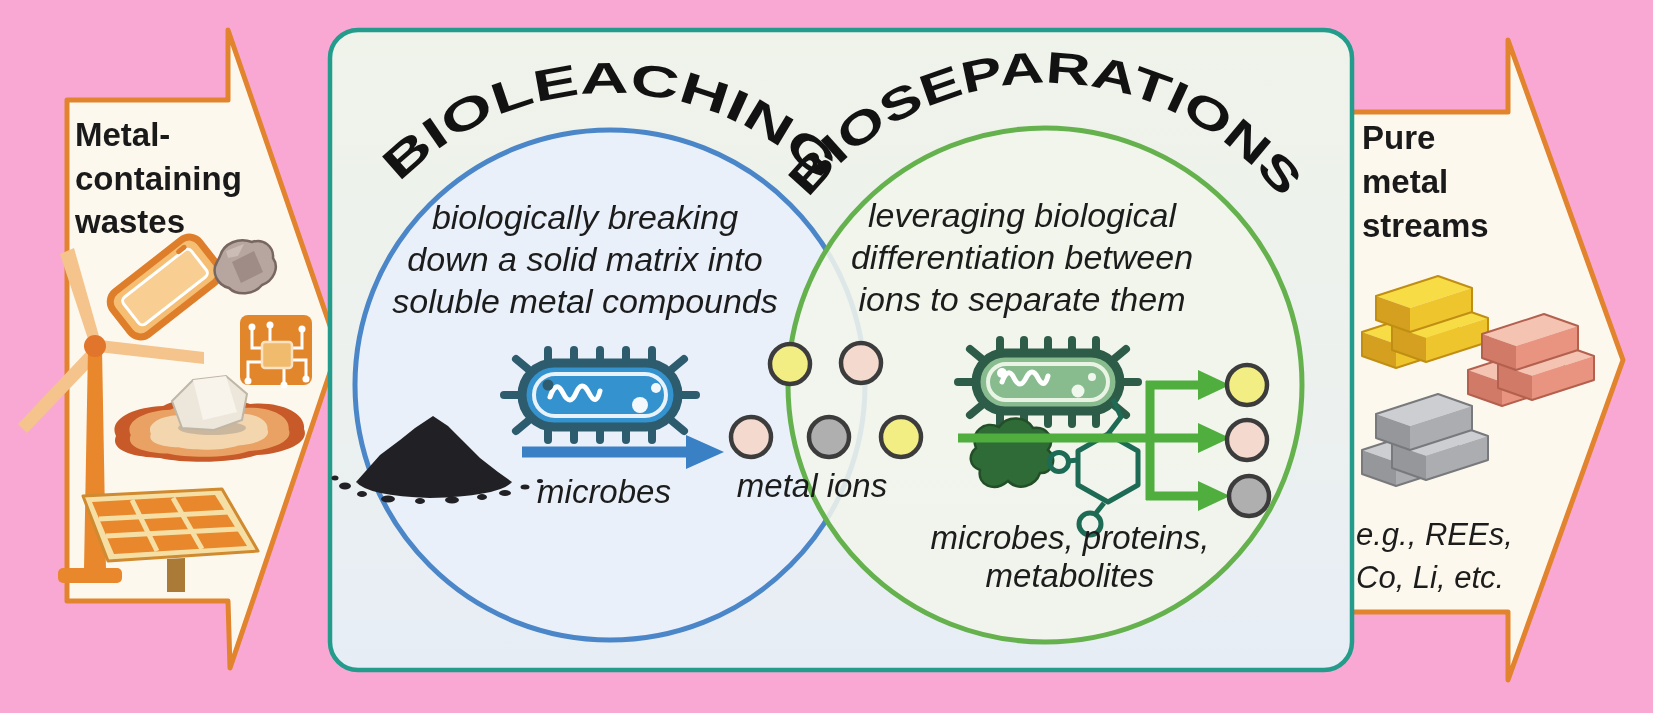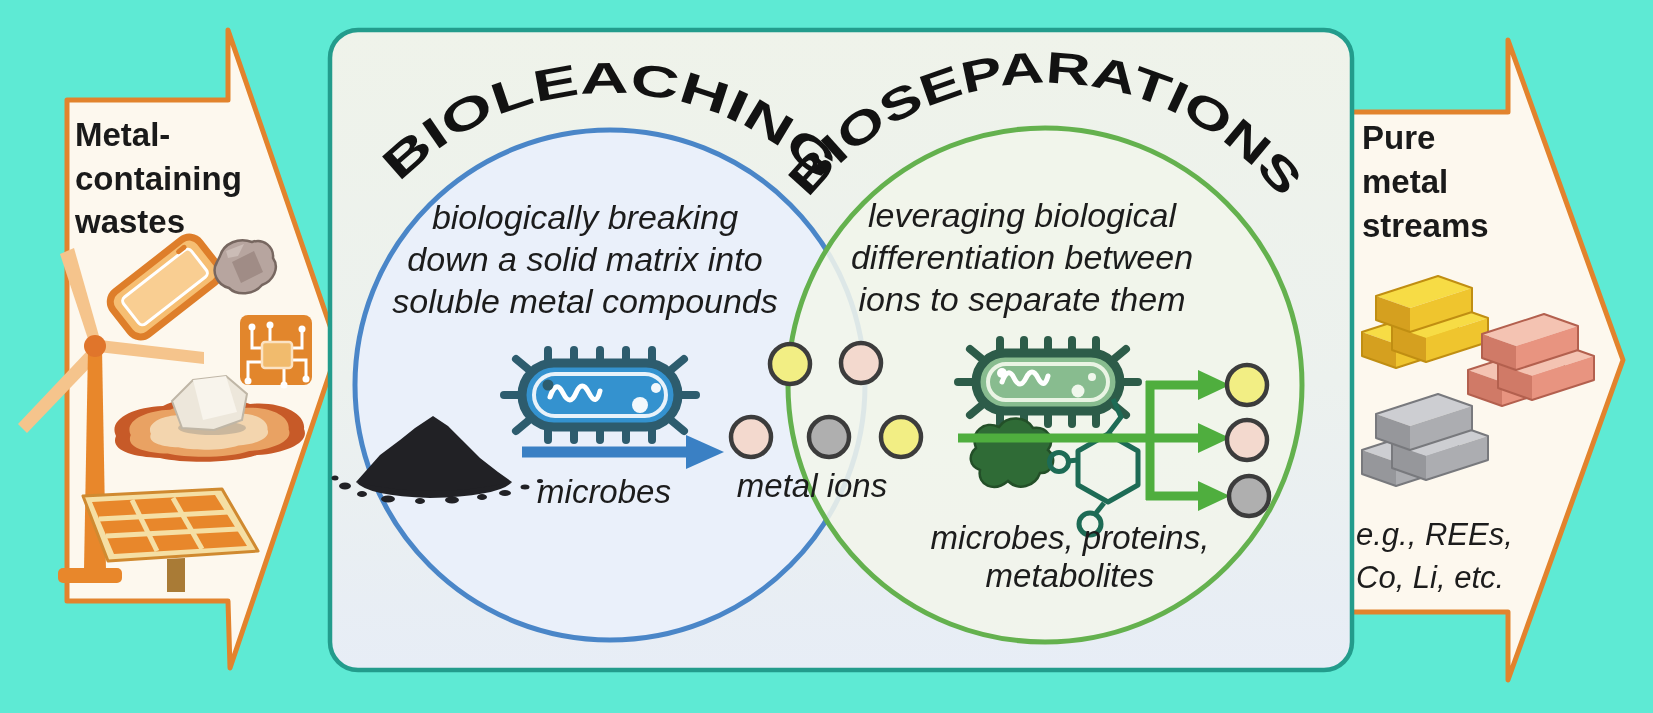--- a/index.html
+++ b/index.html
@@ -1,16 +1,16 @@
 <!DOCTYPE html>
 <html><head>
 <meta charset="utf-8">
 <style>
   html,body{margin:0;padding:0;background:#ffffff;}
-  .canvas{position:relative;width:1653px;height:713px;background:#5eead4;overflow:hidden;
+  .canvas{position:relative;width:1653px;height:713px;background:#f9a8d4;overflow:hidden;
           font-family:"Liberation Sans",sans-serif;}
   svg{position:absolute;left:0;top:0;}
   .big-bold{font:700 33px "Liberation Sans",sans-serif;fill:#1A1A1A;}
   .arc-title{font:700 44px "Liberation Sans",sans-serif;fill:#121212;}
   .desc{font:italic 34px "Liberation Sans",sans-serif;fill:#1C1C1C;}
   .label{font:italic 33px "Liberation Sans",sans-serif;fill:#1C1C1C;}
   .examples{font:italic 31px "Liberation Sans",sans-serif;fill:#1C1C1C;}
 </style>
 </head>
 <body>

